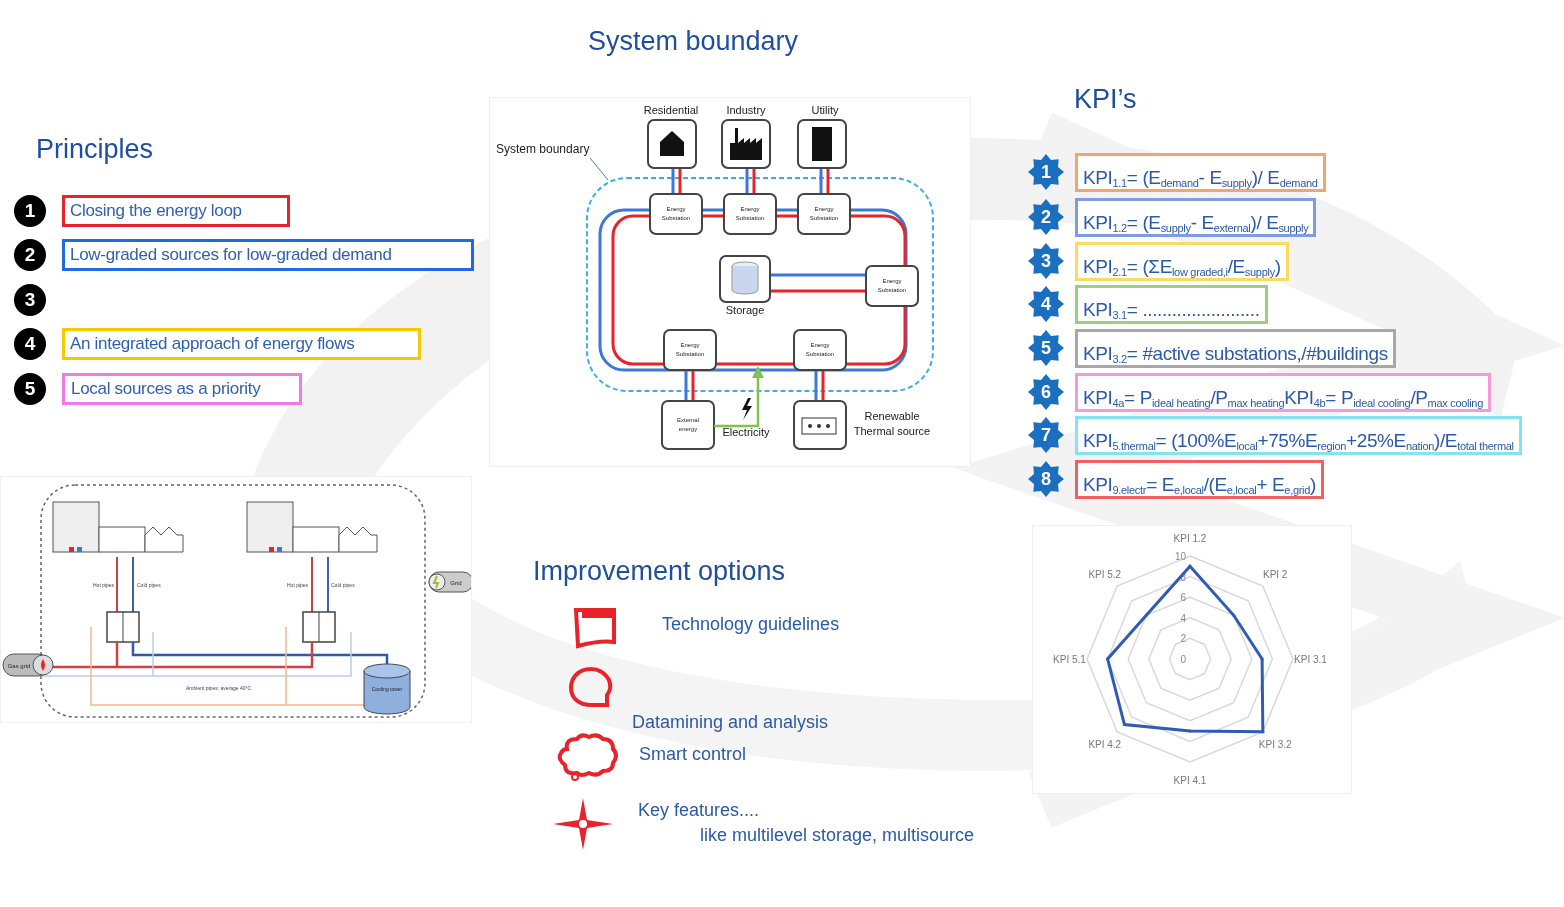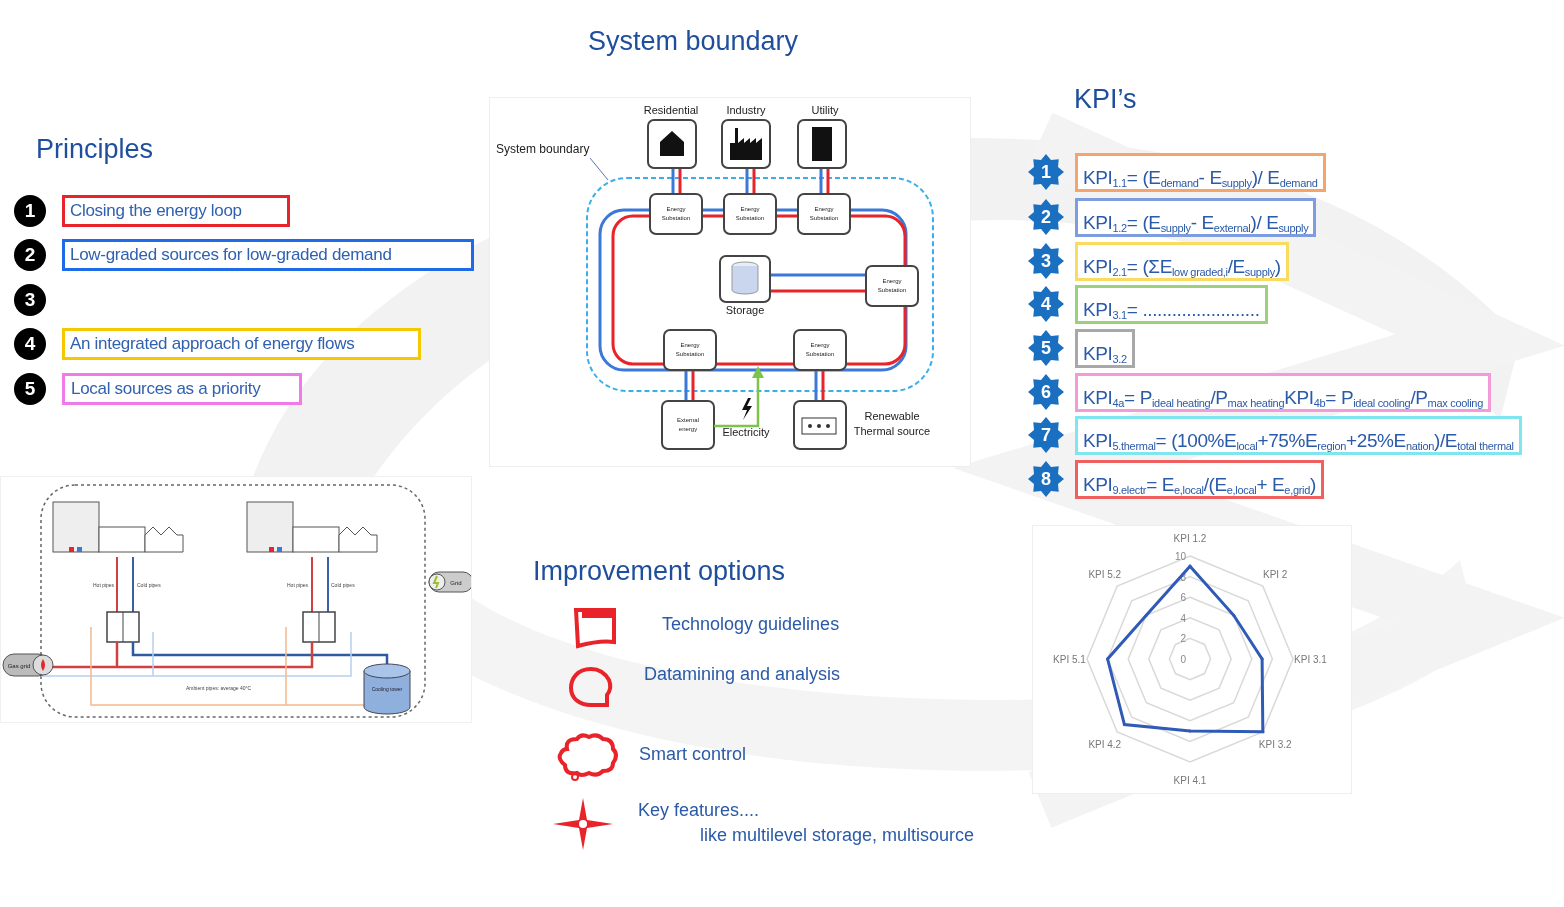--- a/index.html
+++ b/index.html
@@ -129,20 +129,21 @@
     <div class="kpi-row" style="top: 328px;">
       <div class="kpi-star">
         <svg width="36" height="36">
           <path d="M18.00 0.00 L22.97 5.99 L30.73 5.27 L30.01 13.03 L36.00 18.00 L30.01 22.97 L30.73 30.73 L22.97 30.01 L18.00 36.00 L13.03 30.01 L5.27 30.73 L5.99 22.97 L0.00 18.00 L5.99 13.03 L5.27 5.27 L13.03 5.99 Z" fill="#1a6fc0"></path>
         </svg>
         <span>5</span>
       </div>
       <div class="kpi-box" style="border-color: rgb(168, 168, 168);">
         <span>KPI</span>
         <sub>3.2</sub>
+        <span> = #active substations,/#buildings</span>
       </div>
     </div>
     <div class="kpi-row" style="top: 372px;">
       <div class="kpi-star">
         <svg width="36" height="36">
           <path d="M18.00 0.00 L22.97 5.99 L30.73 5.27 L30.01 13.03 L36.00 18.00 L30.01 22.97 L30.73 30.73 L22.97 30.01 L18.00 36.00 L13.03 30.01 L5.27 30.73 L5.99 22.97 L0.00 18.00 L5.99 13.03 L5.27 5.27 L13.03 5.99 Z" fill="#1a6fc0"></path>
         </svg>
         <span>6</span>
       </div>
       <div class="kpi-box" style="border-color: rgb(244, 154, 216);">
@@ -369,21 +370,21 @@
 <div>
   <svg class="abs" style="left:570px;top:606px;" width="50" height="46">
     <path d="M6 4 L44 4 L44 36 Q30 34 8 40 Z" fill="none" stroke="#e8232a" stroke-width="4"></path>
     <path d="M6 4 L44 4 L44 12 L12 12 L12 4 Z" fill="#e8232a"></path>
   </svg>
   <div class="imp-label" style="left:630px;top:614px;margin-left:32px;">Technology guidelines</div>
 
   <svg class="abs" style="left:567px;top:665px;" width="50" height="48">
     <path d="M24 4 C10 4 4 14 4 23 C4 33 12 40 24 40 L40 40 L40 30 C44 25 44 20 42 15 C38 8 32 4 24 4 Z" fill="none" stroke="#e8232a" stroke-width="4"></path>
   </svg>
-  <div class="imp-label" style="left:632px;top:664px;margin-left:12px;">Datamining and analysis</div>
+  <div class="imp-label" style="left:632px;top:712px;">Datamining and analysis</div>
 
   <svg class="abs" style="left:555px;top:731px;" width="66" height="52">
     <path d="M12 18 Q10 8 22 8 Q26 2 34 6 Q42 2 48 8 Q58 8 58 18 Q64 24 58 32 Q58 40 48 40 Q42 46 34 42 Q26 46 22 42 Q10 44 10 34 Q2 28 6 22 Q8 18 12 18 Z" fill="none" stroke="#e8232a" stroke-width="4"></path>
     <circle cx="20" cy="46" r="3" fill="none" stroke="#e8232a" stroke-width="2"></circle>
   </svg>
   <div class="imp-label" style="left:639px;top:744px;">Smart control</div>
 
   <svg class="abs" style="left:549px;top:796px;" width="68" height="56">
     <path d="M34 2 L38 24 L64 28 L38 32 L34 54 L30 32 L4 28 L30 24 Z" fill="#e8232a"></path>
     <circle cx="34" cy="28" r="4" fill="#fff"></circle>

